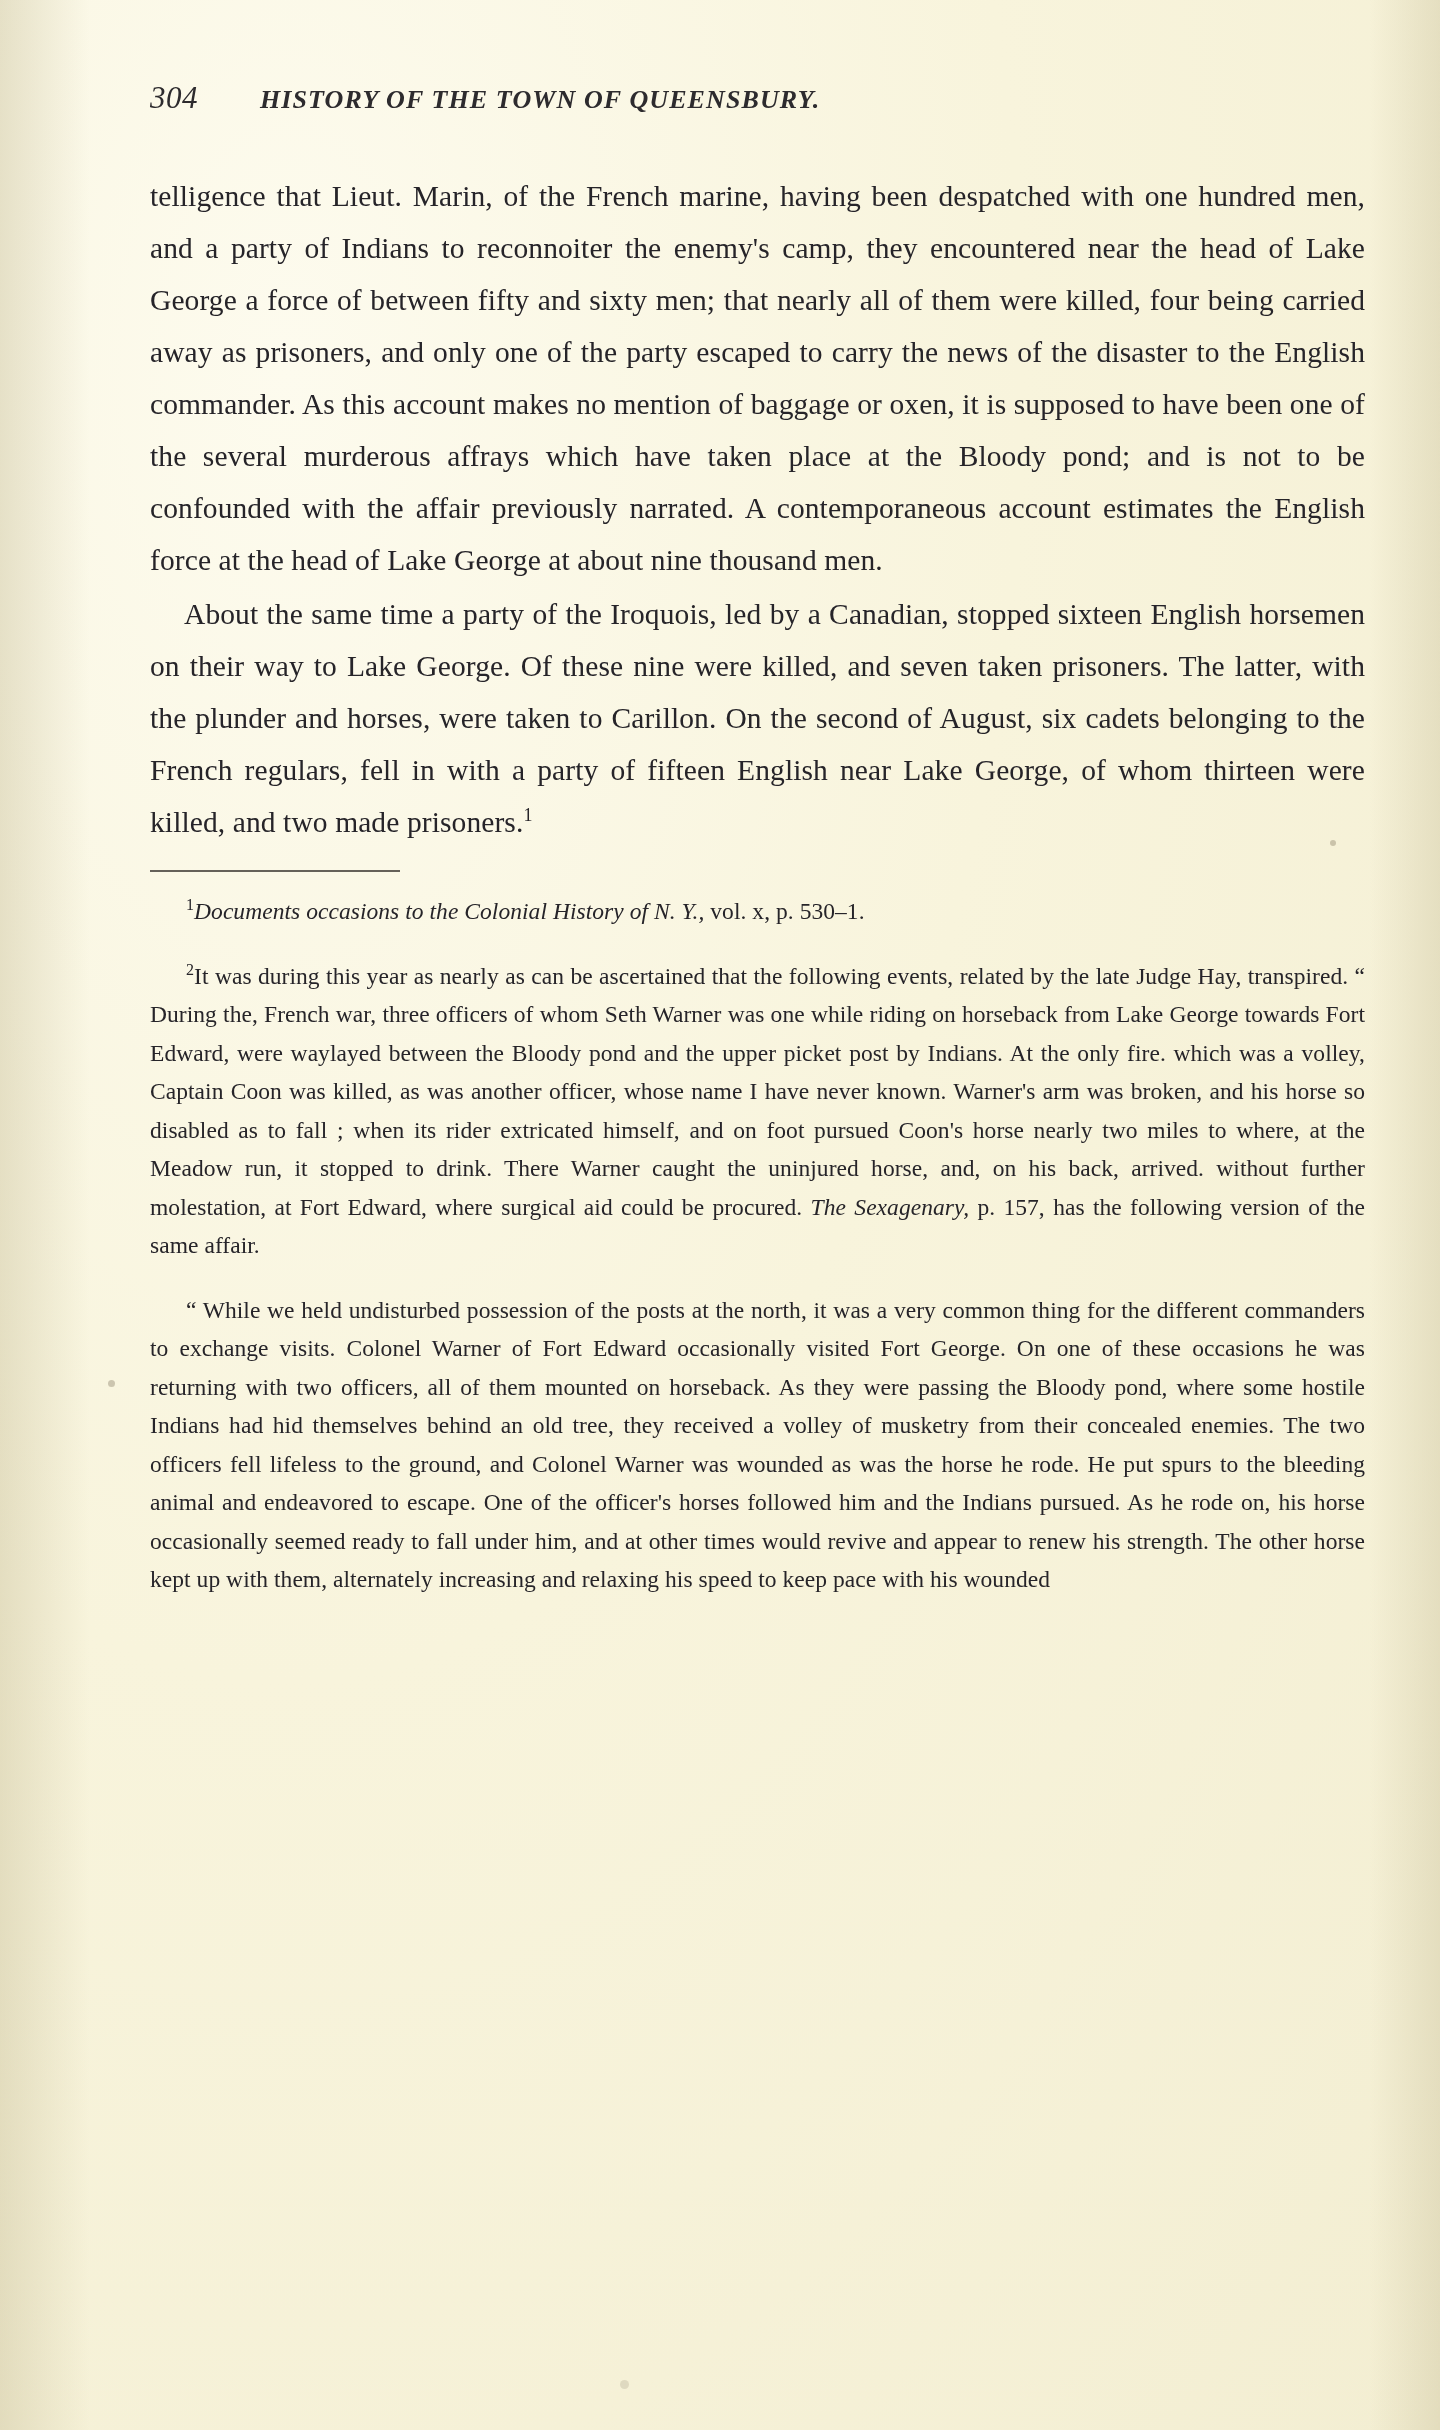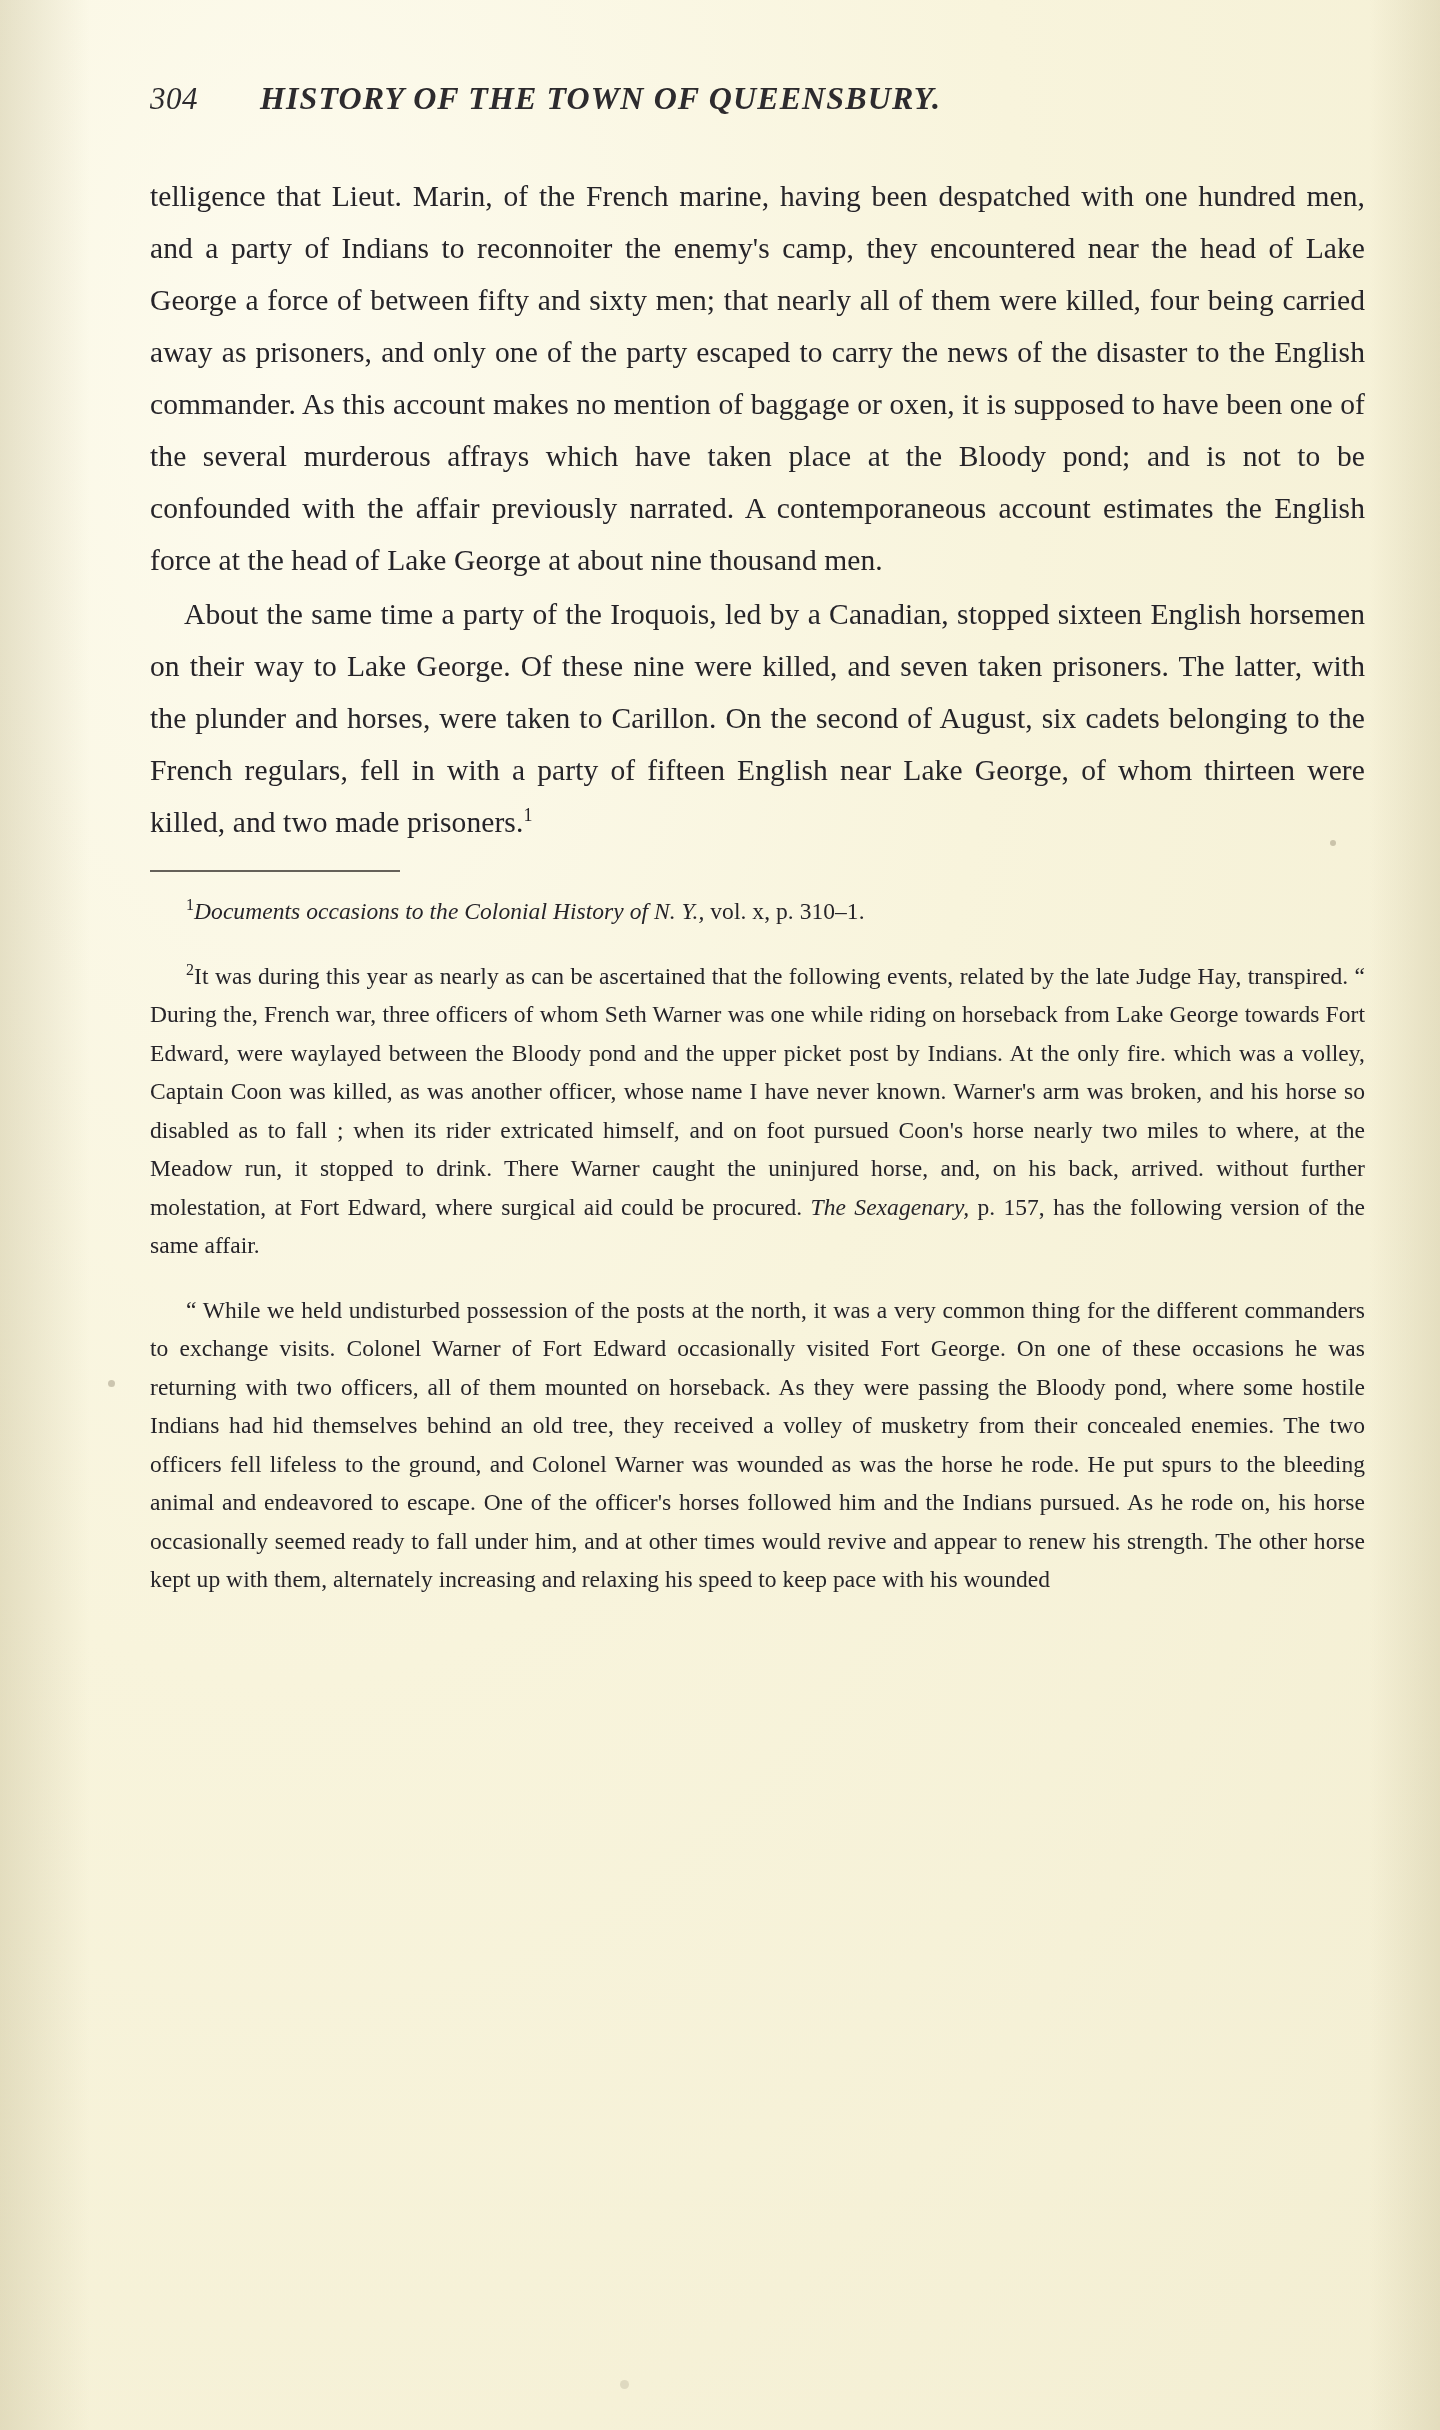--- a/index.html
+++ b/index.html
@@ -55,21 +55,21 @@
     height: 56px;
     font-style: italic;
   }
   .folio {
     font-size: 31px;
     letter-spacing: 0.5px;
     width: 110px;
     color: #2d2b2e;
   }
   .running-title {
-    font-size: 32px;
+    font-size: 26px;
     letter-spacing: 1.1px;
     font-weight: 600;
     color: #2d2b2e;
     white-space: nowrap;
   }
 
   
   .body-block {
     margin-top: 34px;
     width: 1215px;
@@ -157,21 +157,21 @@
 
       <p class="body indent"><span>About the same time a party of the Iroquois, led by a Canadian, stopped sixteen English horsemen on their way to Lake George. Of these nine were killed, and seven taken prisoners. The latter, with the plunder and horses, were taken to Carillon. On the second of August, six cadets belonging to the French regulars, fell in with a party of fifteen English near Lake George, of whom thirteen were killed, and two made prisoners.</span><span class="sup">1</span></p>
 
 
     </div>
 
     <div class="fn-rule"></div>
 
     <div class="footnotes">
 
-      <p class="fn first-indent"><span class="fn-mark">1</span><span class="it">Documents occasions to the Colonial History of N. Y.,</span><span> vol. x, p. 310–1.</span></p>
+      <p class="fn first-indent"><span class="fn-mark">1</span><span class="it">Documents occasions to the Colonial History of N. Y.,</span><span> vol. x, p. 530–1.</span></p>
 
       <p class="fn first-indent"><span class="fn-mark">2</span><span>It was during this year as nearly as can be ascertained that the following events, related by the late Judge Hay, transpired. “ During the, French war, three officers of whom Seth Warner was one while riding on horseback from Lake George towards Fort Edward, were waylayed between the Bloody pond and the upper picket post by Indians. At the only fire. which was a volley, Captain Coon was killed, as was another officer, whose name I have never known. Warner's arm was broken, and his horse so disabled as to fall ; when its rider extricated himself, and on foot pursued Coon's horse nearly two miles to where, at the Meadow run, it stopped to drink. There Warner caught the uninjured horse, and, on his back, arrived. without further molestation, at Fort Edward, where surgical aid could be procured. </span><span class="it">The Sexagenary,</span><span> p. 157, has the following version of the same affair.</span></p>
 
       <p class="fn first-indent"><span>“ While we held undisturbed possession of the posts at the north, it was a very common thing for the different commanders to exchange visits. Colonel Warner of Fort Edward occasionally visited Fort George. On one of these occasions he was returning with two officers, all of them mounted on horseback. As they were passing the Bloody pond, where some hostile Indians had hid themselves behind an old tree, they received a volley of musketry from their concealed enemies. The two officers fell lifeless to the ground, and Colonel Warner was wounded as was the horse he rode. He put spurs to the bleeding animal and endeavored to escape. One of the officer's horses followed him and the Indians pursued. As he rode on, his horse occasionally seemed ready to fall under him, and at other times would revive and appear to renew his strength. The other horse kept up with them, alternately increasing and relaxing his speed to keep pace with his wounded</span></p>
 
     </div>
 
   </div>
 </div>
 

